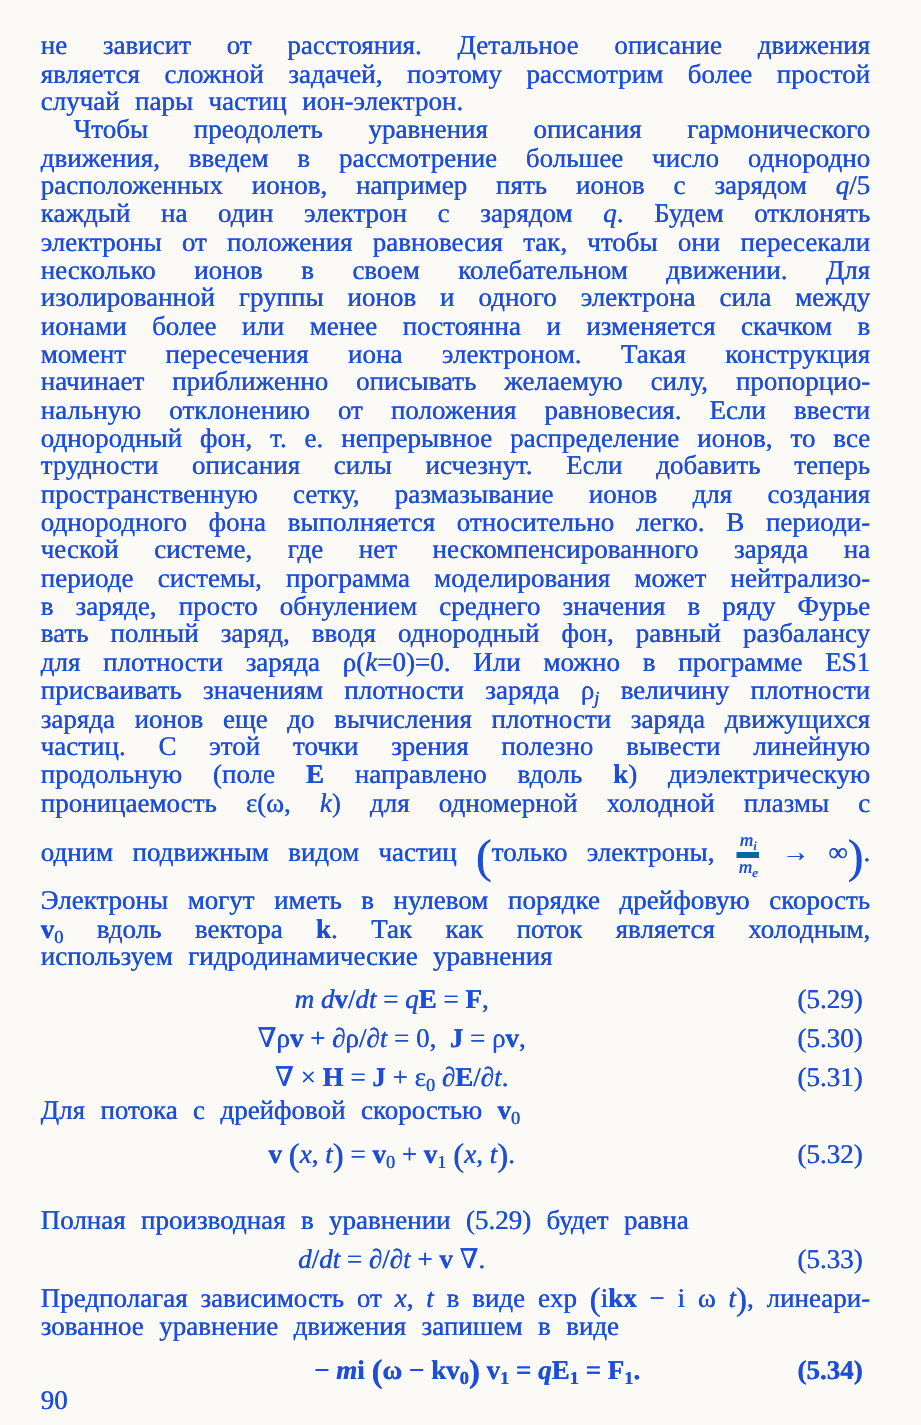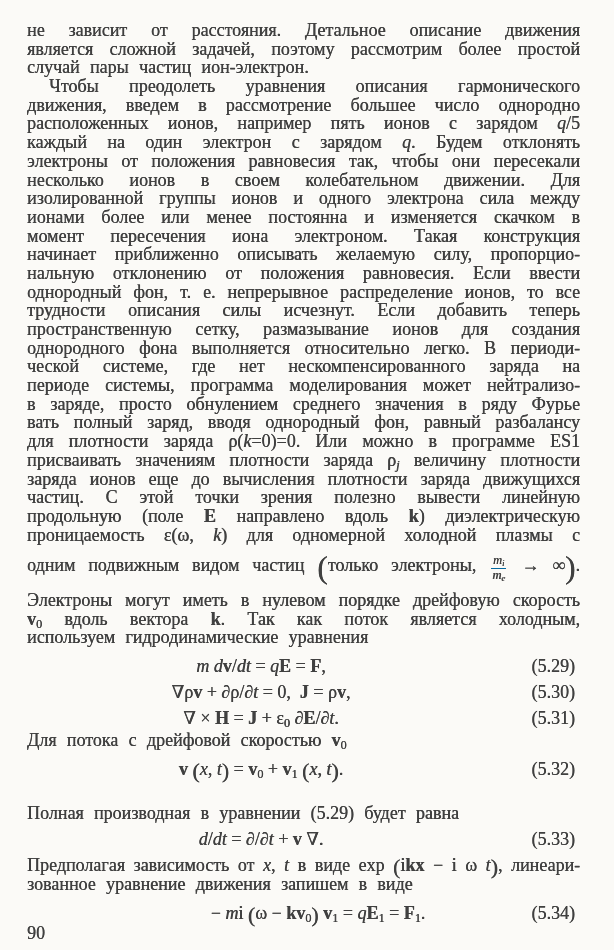--- a/index.html
+++ b/index.html
@@ -7,21 +7,21 @@
     width: 614px; height: 950px;
     background: #fbfaf7;
     overflow: hidden;
   }
   .page {
     box-sizing: border-box;
     width: 614px; height: 950px;
     padding: 21px 34px 0 27px;
     font-family: "Liberation Serif", "DejaVu Serif", serif;
     font-size: 18px;
-    color: #404040;
+    color: #1d4ed8;
     text-shadow: 0.3px 0 0 currentColor;
   }
   .para { margin: 0; }
   .tl {
     line-height: 18.7px;
     height: 18.7px;
     text-align: justify;
     text-align-last: justify;
     word-spacing: 0.06em;
   }
@@ -29,28 +29,28 @@
   .tl.indent { padding-left: 22px; }
   .tl.frac-line { margin: 10px 0 18px; }
   sub { font-size: 68%; line-height: 0; vertical-align: -0.28em; }
   .bp { font-size: 175%; line-height: 0; vertical-align: -0.22em; }
   .p2 { font-size: 122%; line-height: 0; vertical-align: -0.12em; }
   .fr {
     display: inline-block; vertical-align: -0.6em;
     text-align: center; font-size: 12.5px; line-height: 1.1;
     margin: 0 2px; word-spacing: 0; text-align-last: center;
   }
-  .fr .fn { display: block; border-bottom: 1px solid #0369a1; padding: 0 2px; font-family: Liberation Serif, serif; }
+  .fr .fn { display: block; border-bottom: 4px solid #0369a1; padding: 0 2px; font-family: Liberation Serif, serif; }
   .fr .fd { display: block; }
   .eq { position: relative; line-height: 26px; height: 26px; }
   .eq-center { display: block; width: 468px; text-align: center; }
   .eq-group { margin-top: 6px; }
   .eq-532 { margin: 6px 0 22px; }
   .eq-533 { margin: 4px 0 4px; }
-  .eq-534 { margin: 6px 0 0; }
+  .eq-534 { margin: 6px 0 0; font-weight: bold; }
   .eq-534 .eq-center { margin-left: 57px; }
   .eq-num { position: absolute; right: 5px; top: 0; }
   .pagenum { margin-top: -2px; line-height: 18.7px; }
 </style>
 </head>
 <body>
 
 <div class="page">
 
   <div class="para">

